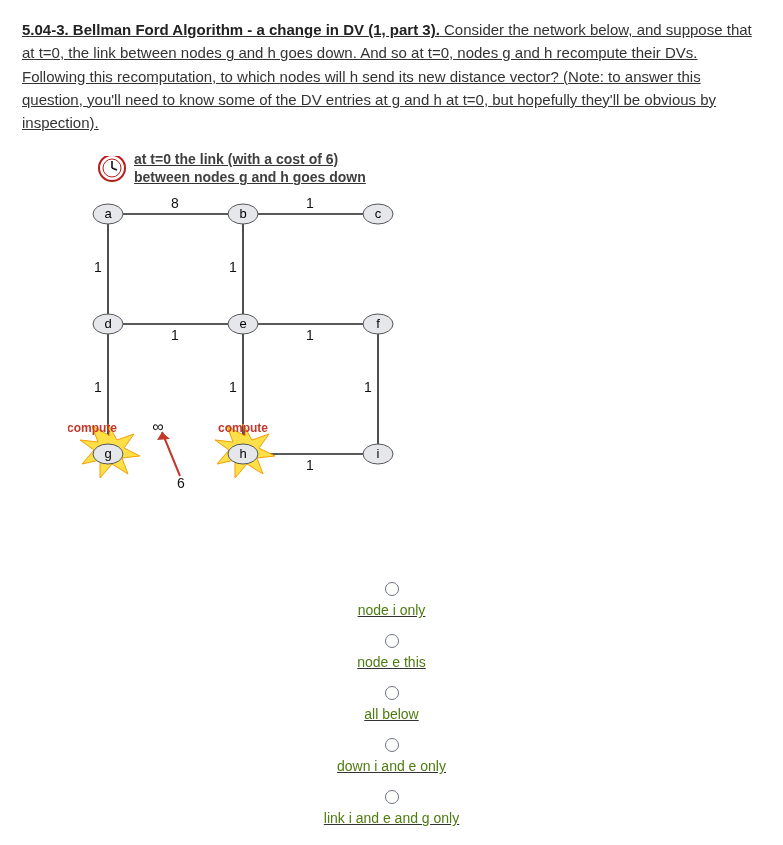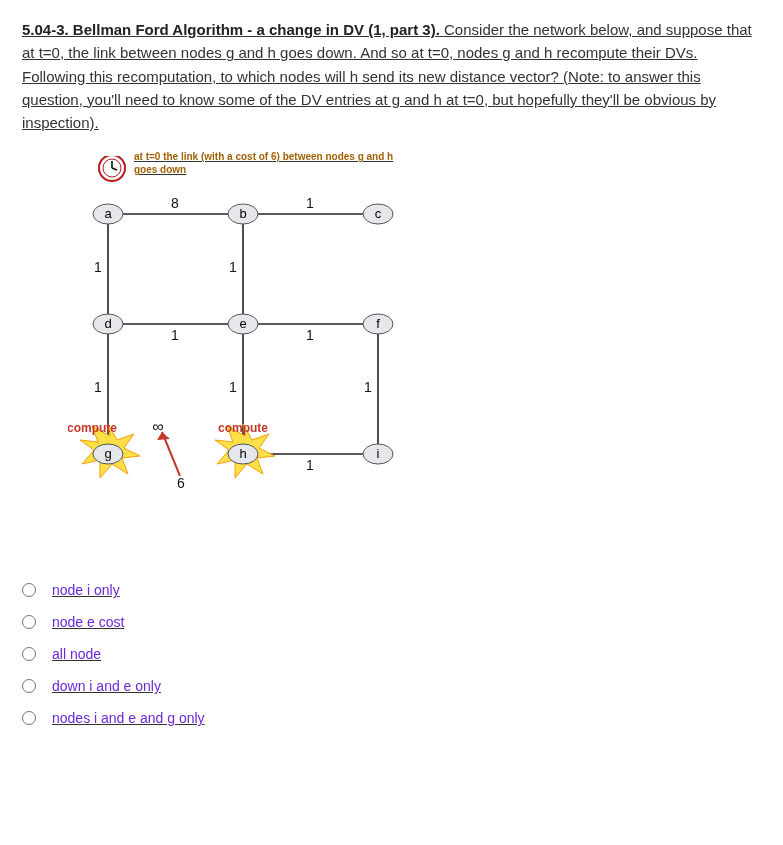--- a/index.html
+++ b/index.html
@@ -1,24 +1,24 @@
 <!DOCTYPE html>
 <html><head>
   <meta charset="utf-8">
   <style>
     * { box-sizing: border-box; margin: 0; padding: 0; }
     html, body { width: 783px; height: 845px; font-family: Arial, Helvetica, sans-serif; background: #fff; color: #333; }
     .wrap { padding: 18px 22px 20px 22px; text-decoration: underline; }
     .title { font-size: 15px; line-height: 1.55; color: #333; }
     .title b { font-weight: 700; color: #222; }
     .figwrap { margin: 22px 0 4px 46px; }
-    .figcap { font-size: 10px; font-weight: 700; color: #a16207; margin: 0 0 20px 66px; line-height: 1.3; width: 260px; }
+    .figcap { font-size: 14px; font-weight: 700; color: #404040; margin: 0 0 20px 66px; line-height: 1.3; width: 260px; }
     svg.fig { display: block; }
     .options { margin-top: 78px; }
-    .opt { display: flex; align-items: center; gap: 16px; font-size: 14px; color: #6d28d9; padding: 8px 0; }
+    .opt { display: flex; align-items: center; gap: 6px; font-size: 14px; color: #4d7c0f; padding: 8px 0; flex-direction: column; }
     .radio { width: 14px; height: 14px; border: 1.4px solid #6b7280; border-radius: 50%; flex: 0 0 14px; background: #fff; }
     
   </style>
 </head>
 <body>
 
 <div class="wrap">
   <p class="title">
     <b>5.04-3. Bellman Ford Algorithm - a change in DV (1, part 3).</b>
     <span> </span>
@@ -126,28 +126,28 @@
     </div>
   </div>
 
   <div class="options">
     <label class="opt">
       <span class="radio"></span>
       <span>node i only</span>
     </label>
     <label class="opt">
       <span class="radio"></span>
-      <span>node e cost</span>
+      <span>node e this</span>
     </label>
     <label class="opt">
       <span class="radio"></span>
-      <span>all node</span>
+      <span>all below</span>
     </label>
     <label class="opt">
       <span class="radio"></span>
       <span>down i and e only</span>
     </label>
     <label class="opt">
       <span class="radio"></span>
-      <span>nodes i and e and g only</span>
+      <span>link i and e and g only</span>
     </label>
   </div>
 </div>
 
 </body></html>

